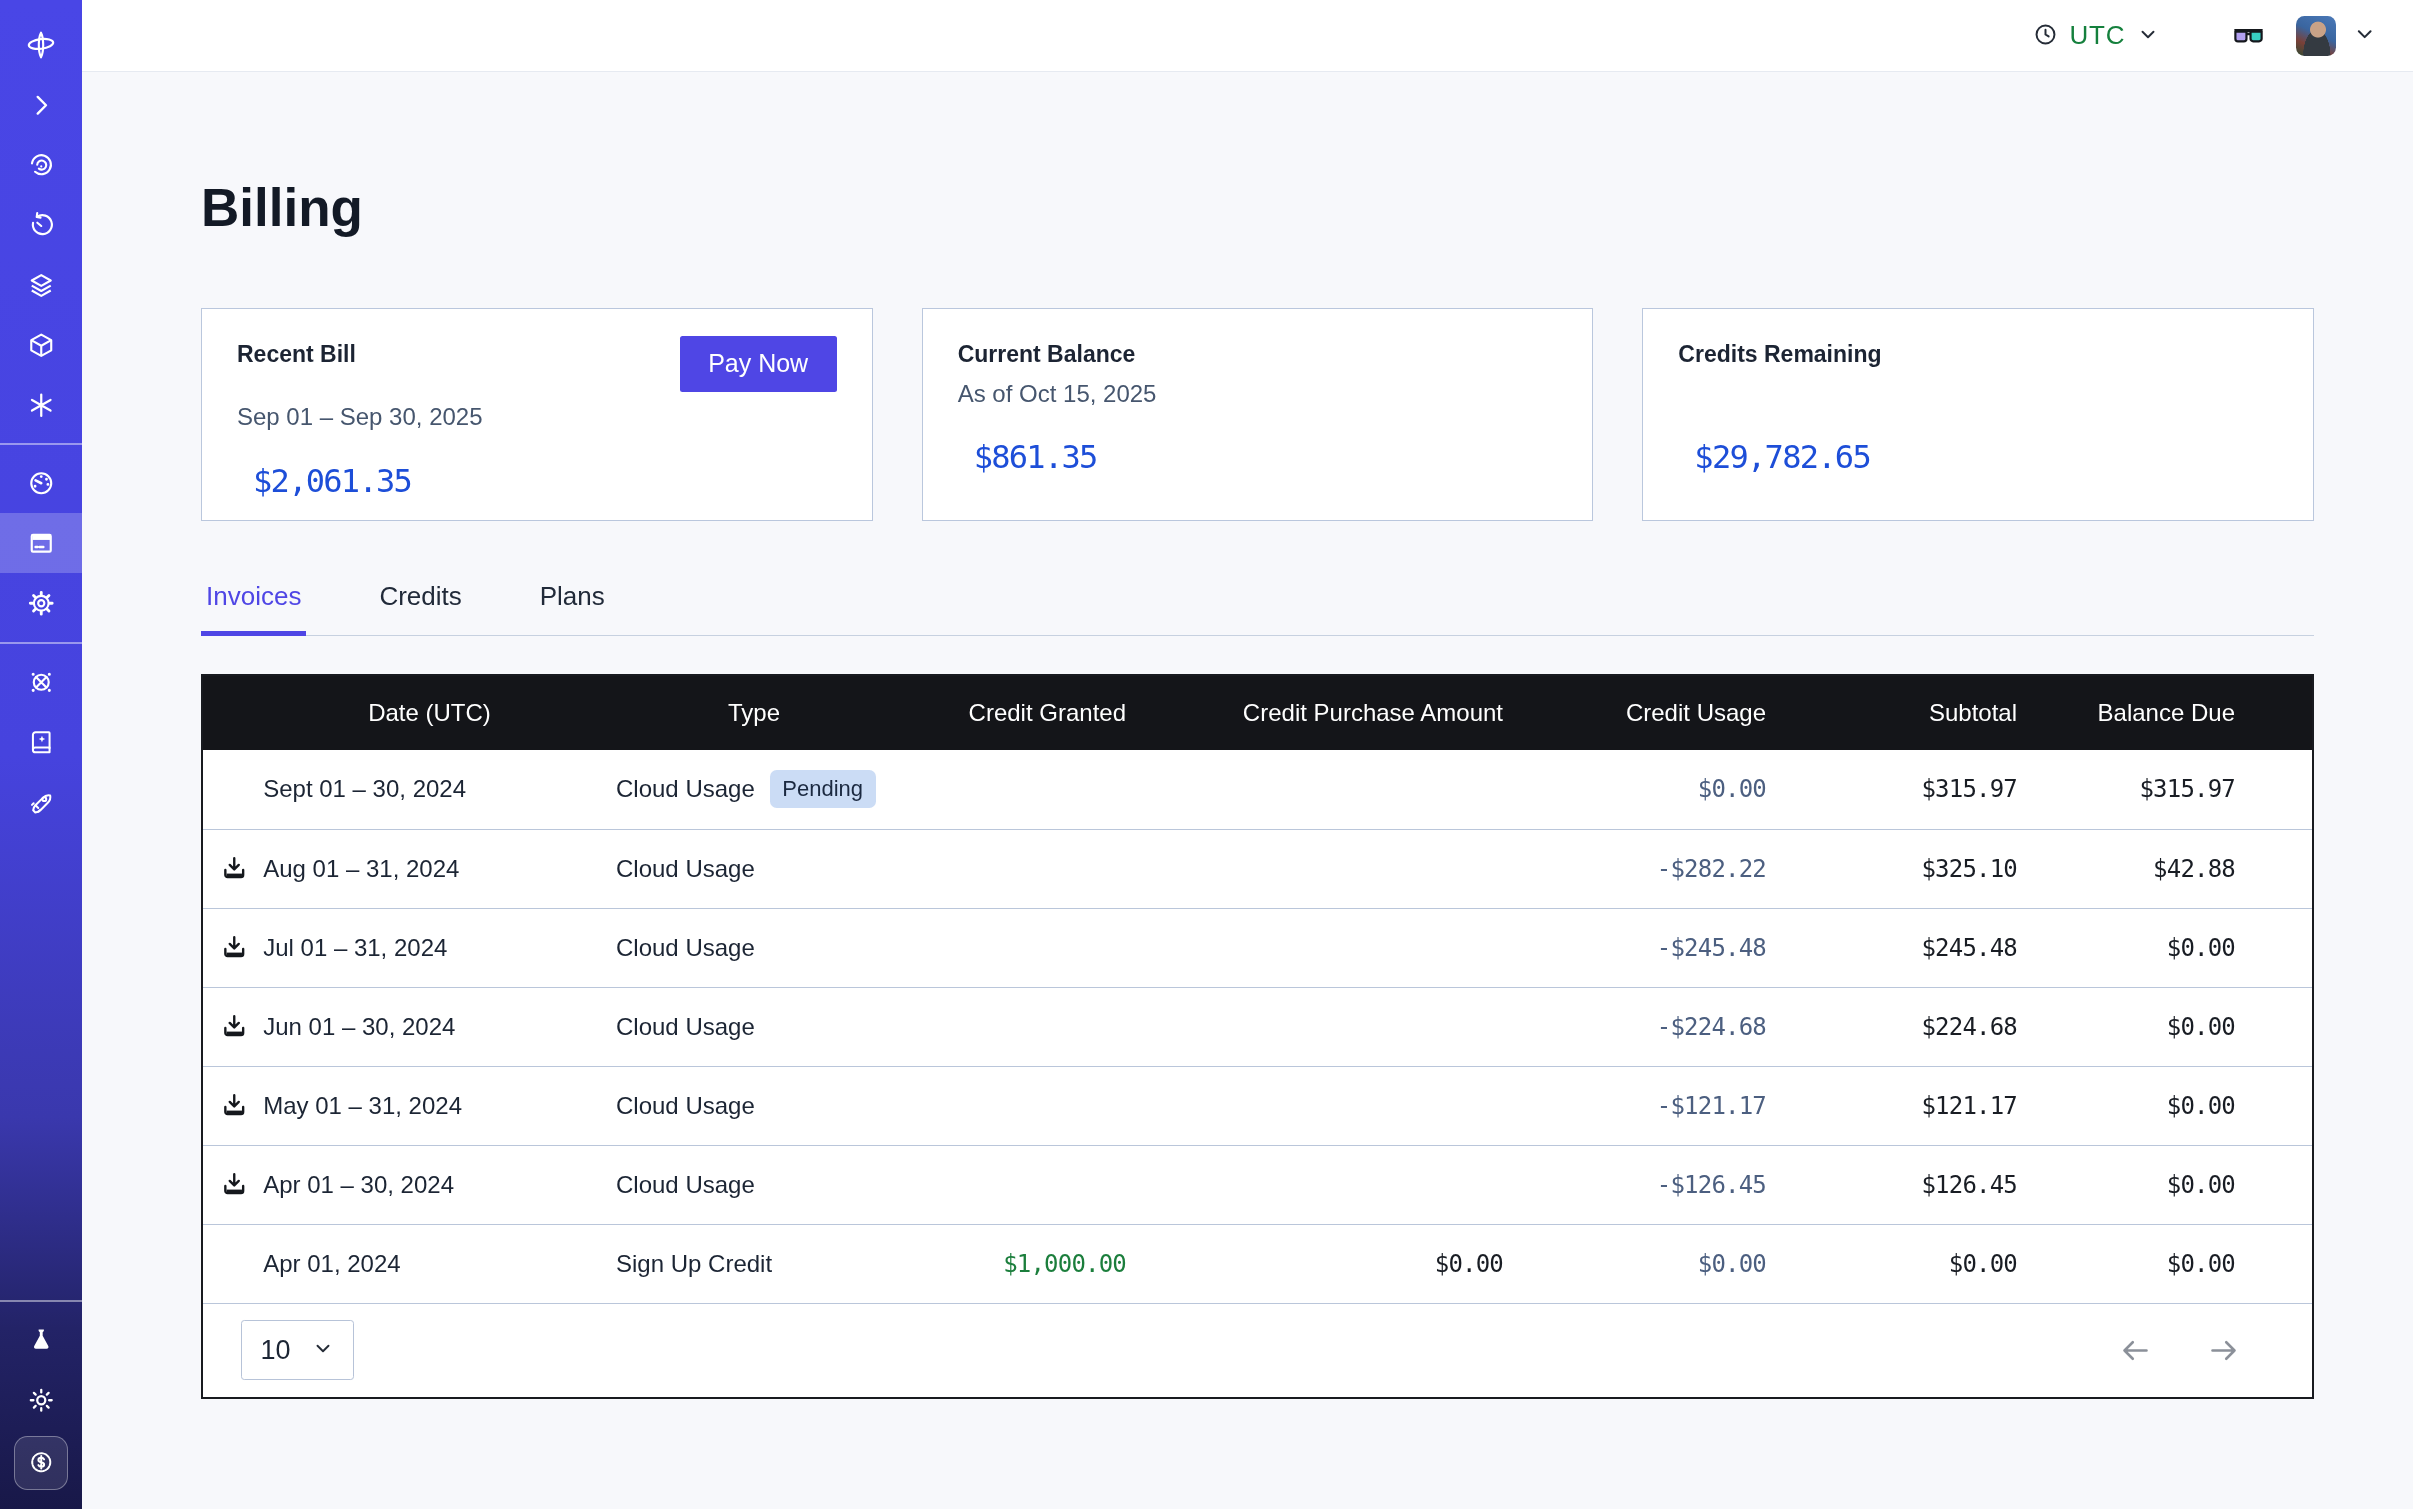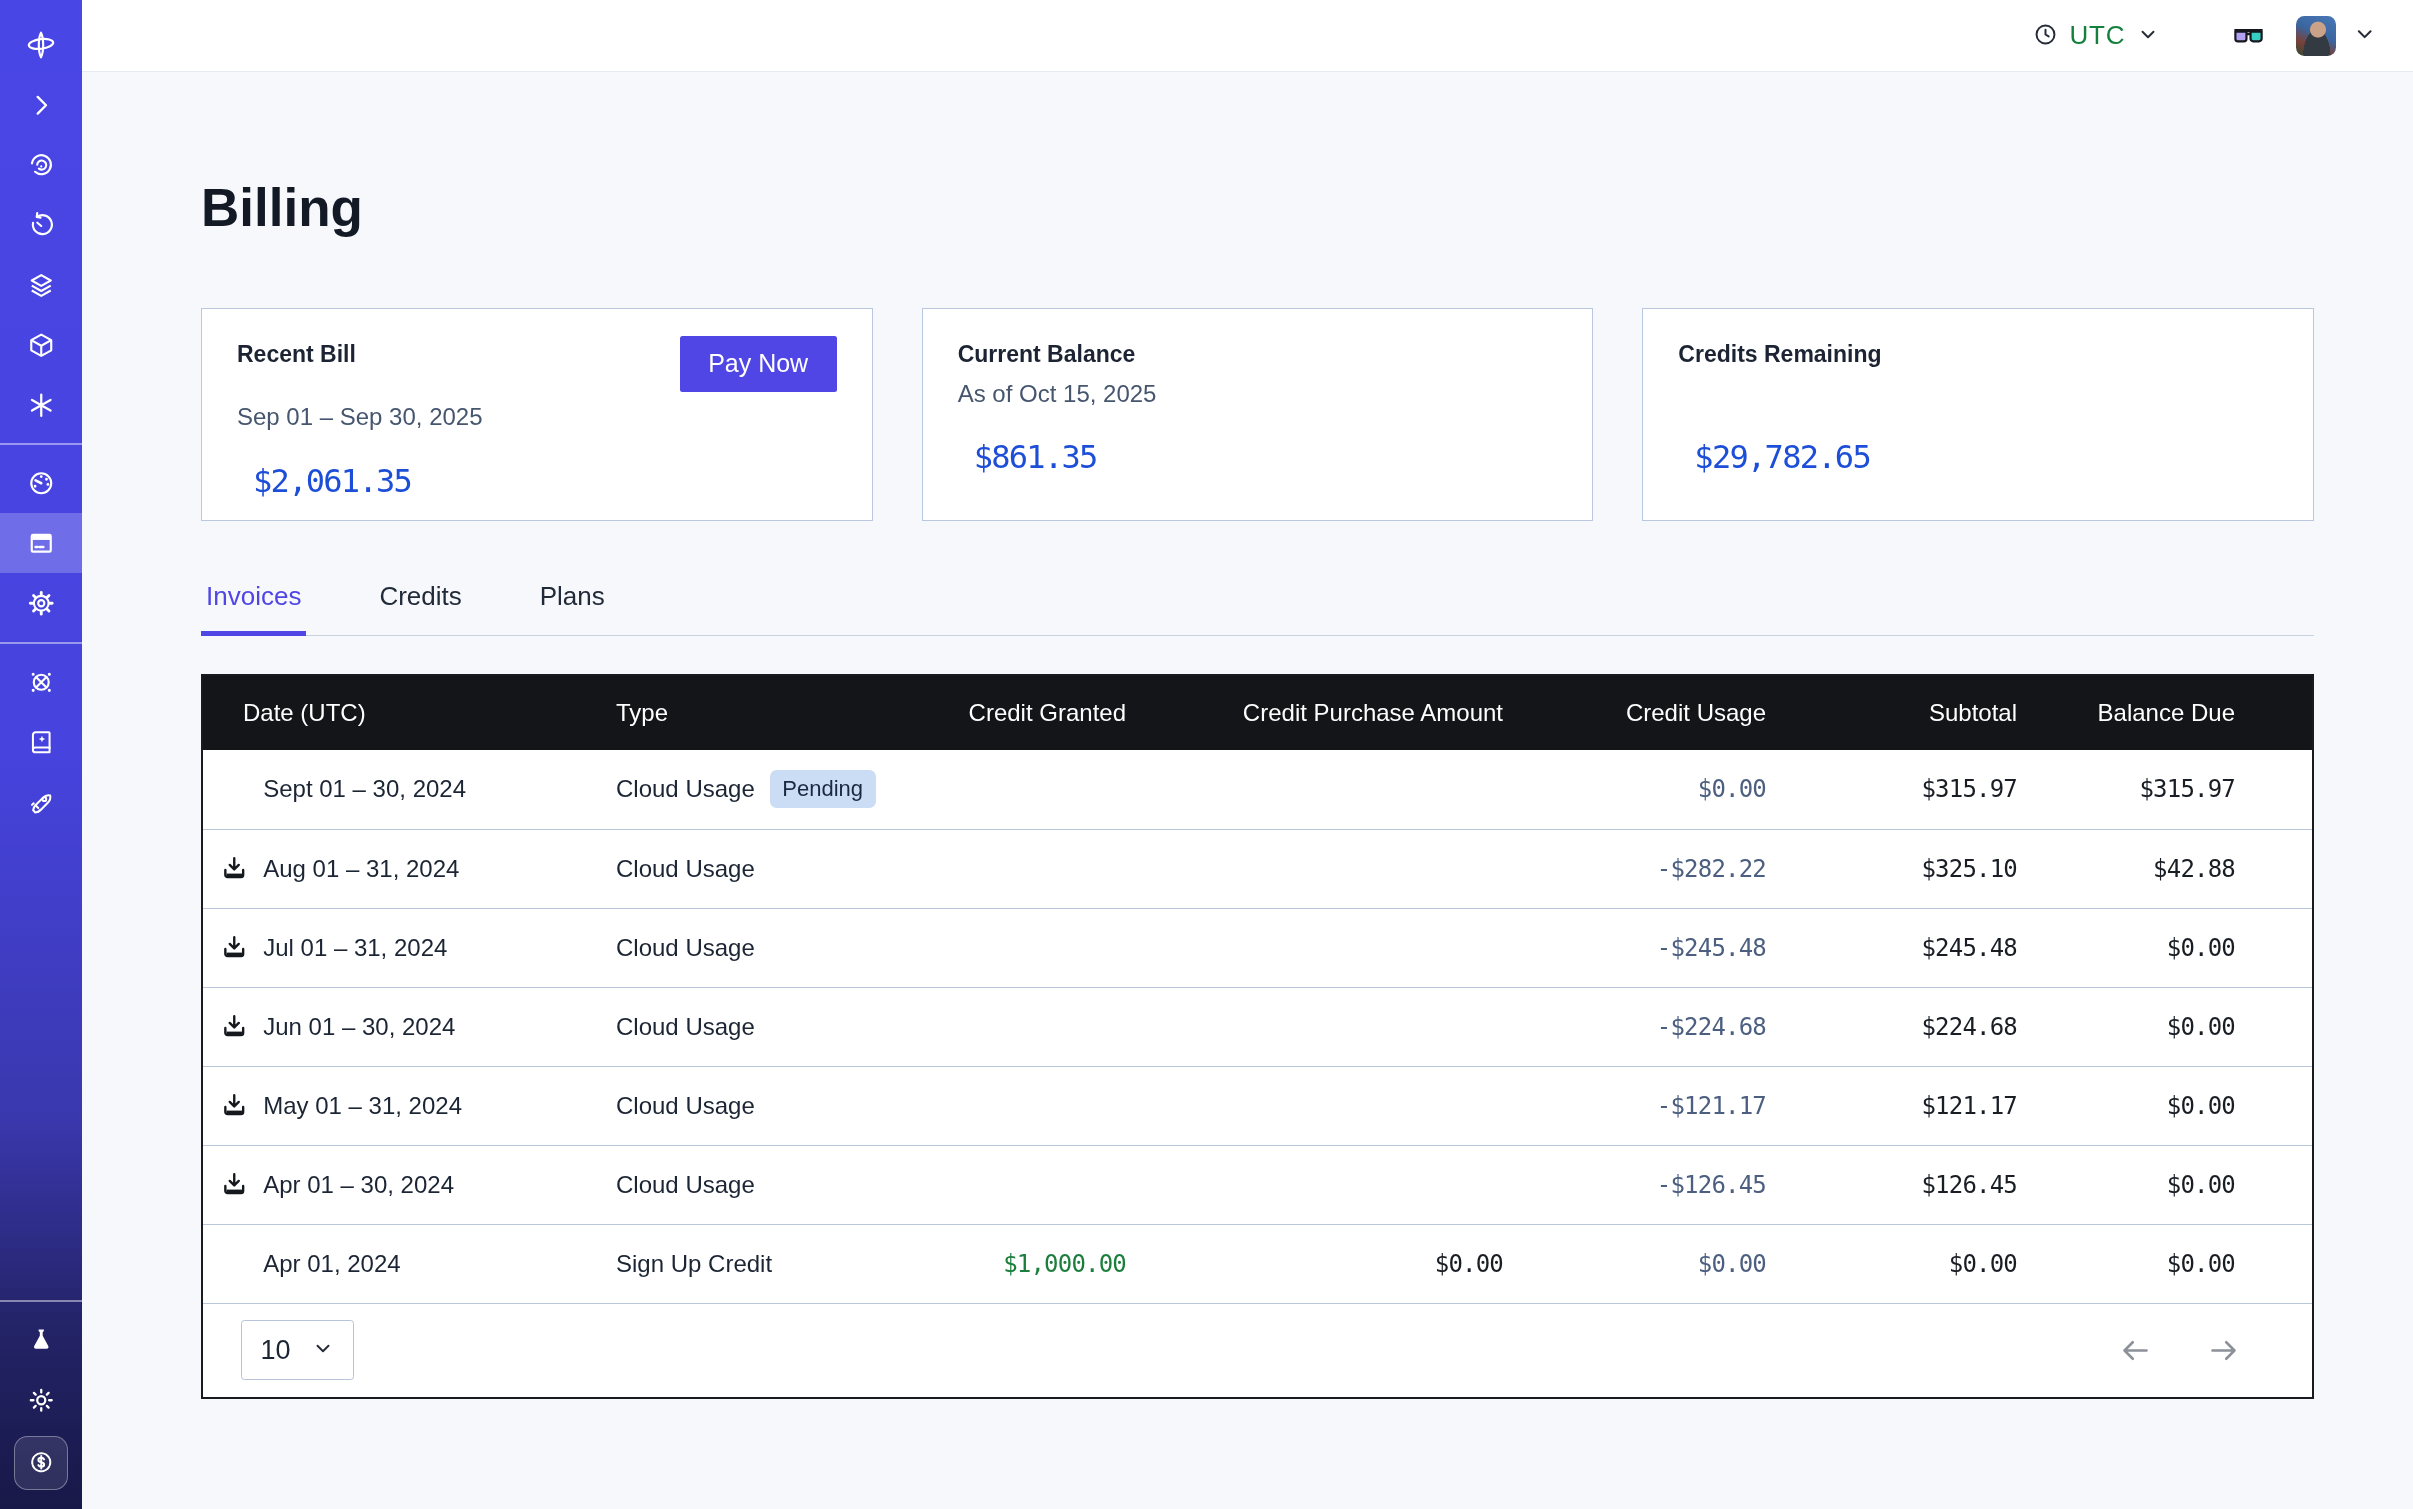--- a/index.html
+++ b/index.html
@@ -88,21 +88,21 @@
   .tab.active { color: #4f46e5; }
   .tab.active::after {
     content: ""; position: absolute; left: 0; right: 0; bottom: -1.7px; height: 5px; background: #4f46e5;
   }
 
   
   .table-wrap { margin-top: 38px; border: 2.5px solid #181a1f; background: #fff; }
   .tgrid { display: grid; grid-template-columns: 413px 276px 234px 377px 263px 251px 1fr; align-items: center; }
   .thead { background: #141519; color: #ffffff; height: 74px; font-size: 24px; font-weight: 500; }
   .th { text-align: right; white-space: nowrap; }
-  .th.left { text-align: left; }
+  .th.left { text-align: center; }
   .th-date { padding-left: 40px; }
   .th-balance { padding-right: 77px; }
 
   .tr { height: 79px; font-size: 24px; background: #fff; }
   .tr + .tr { border-top: 1.7px solid #bac6da; }
   .td-date { display: flex; align-items: center; gap: 15px; padding-left: 16.7px; color: #1c2534; }
   .dl-btn { width: 28.5px; height: 28.5px; flex: 0 0 auto; cursor: pointer; }
   .dl-btn.ghost { visibility: hidden; cursor: default; }
   .td-type { display: flex; align-items: center; gap: 15px; color: #1c2534; }
   .pill {

